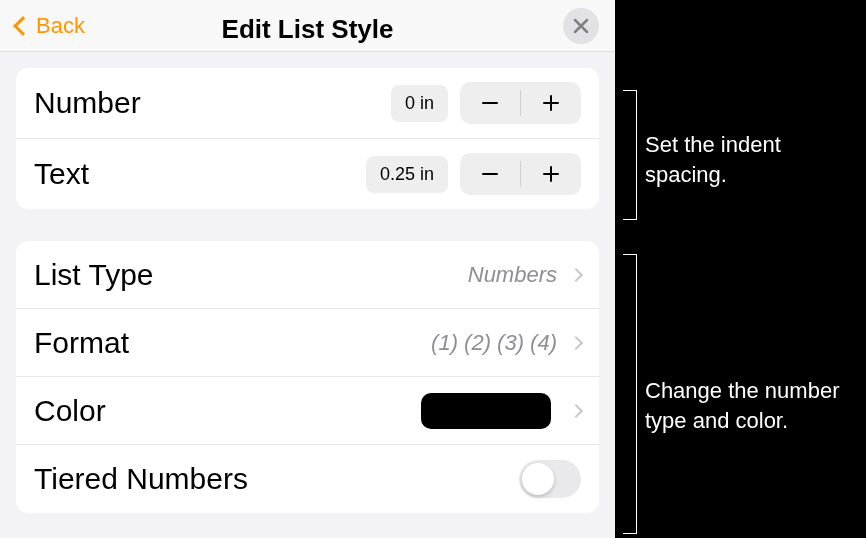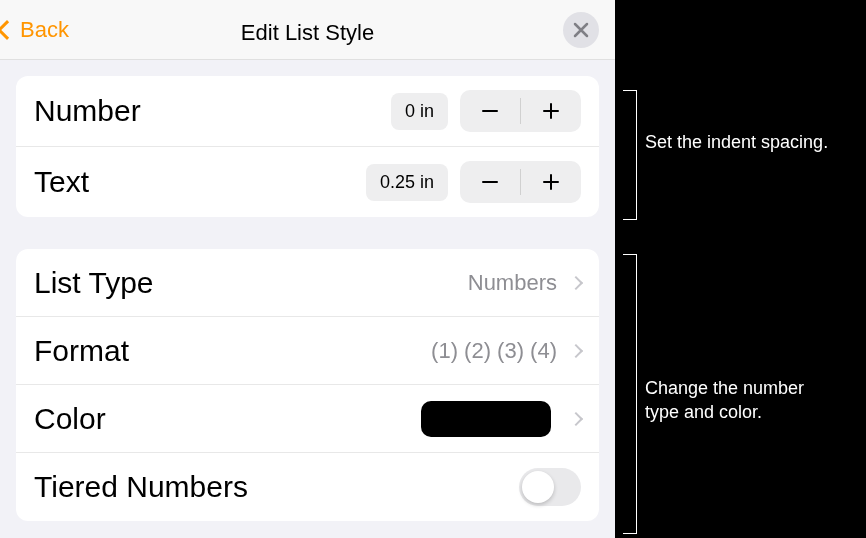--- a/index.html
+++ b/index.html
@@ -15,27 +15,27 @@
       background: #000;
     }
     .panel {
       width: 615px;
       height: 538px;
       background: #f2f2f7;
       display: flex;
       flex-direction: column;
     }
     .header {
-      height: 60px;
+      height: 52px;
       background: #f8f8f8;
       display: flex;
       align-items: center;
       position: relative;
       border-bottom: 1px solid #e0e0e0;
-      padding: 0 0;
+      padding: 0 16px;
     }
     .back-btn {
       display: flex;
       align-items: center;
       color: #ff9500;
       font-size: 22px;
       cursor: pointer;
     }
     .back-btn .chev {
       display: inline-block;
@@ -43,22 +43,22 @@
       height: 14px;
       border-left: 3px solid #ff9500;
       border-bottom: 3px solid #ff9500;
       transform: rotate(45deg);
       margin-right: 6px;
     }
     .title {
       position: absolute;
       left: 50%;
       transform: translateX(-50%);
-      font-size: 22px;
-      font-weight: 400;
+      font-size: 26px;
+      font-weight: 700;
       color: #000;
       margin-top: 7px;
     }
     .close-btn {
       position: absolute;
       right: 16px;
       width: 36px;
       height: 36px;
       border-radius: 50%;
       background: #e1e1e6;
@@ -127,20 +127,21 @@
     }
     .stepper-divider {
       width: 1px;
       background: #d0d0d0;
       margin: 8px 0;
     }
     .row-value {
       font-size: 22px;
       color: #8e8e93;
       margin-right: 10px;
+      font-style: italic;
     }
     .chevron-right {
       width: 10px;
       height: 10px;
       border-top: 2.5px solid #c7c7cc;
       border-right: 2.5px solid #c7c7cc;
       transform: rotate(45deg);
       margin-left: 4px;
     }
     .toggle {
@@ -172,21 +173,21 @@
       flex: 1;
       background: #000;
       color: #fff;
       position: relative;
       padding: 20px 20px 20px 30px;
     }
     .callout {
       position: absolute;
       left: 30px;
       right: 24px;
-      font-size: 18px;
+      font-size: 22px;
       line-height: 1.35;
     }
     .bracket {
       position: absolute;
       border-right: 1.5px solid #fff;
       border-top: 1.5px solid #fff;
       border-bottom: 1.5px solid #fff;
       width: 14px;
       left: 8px;
     }

